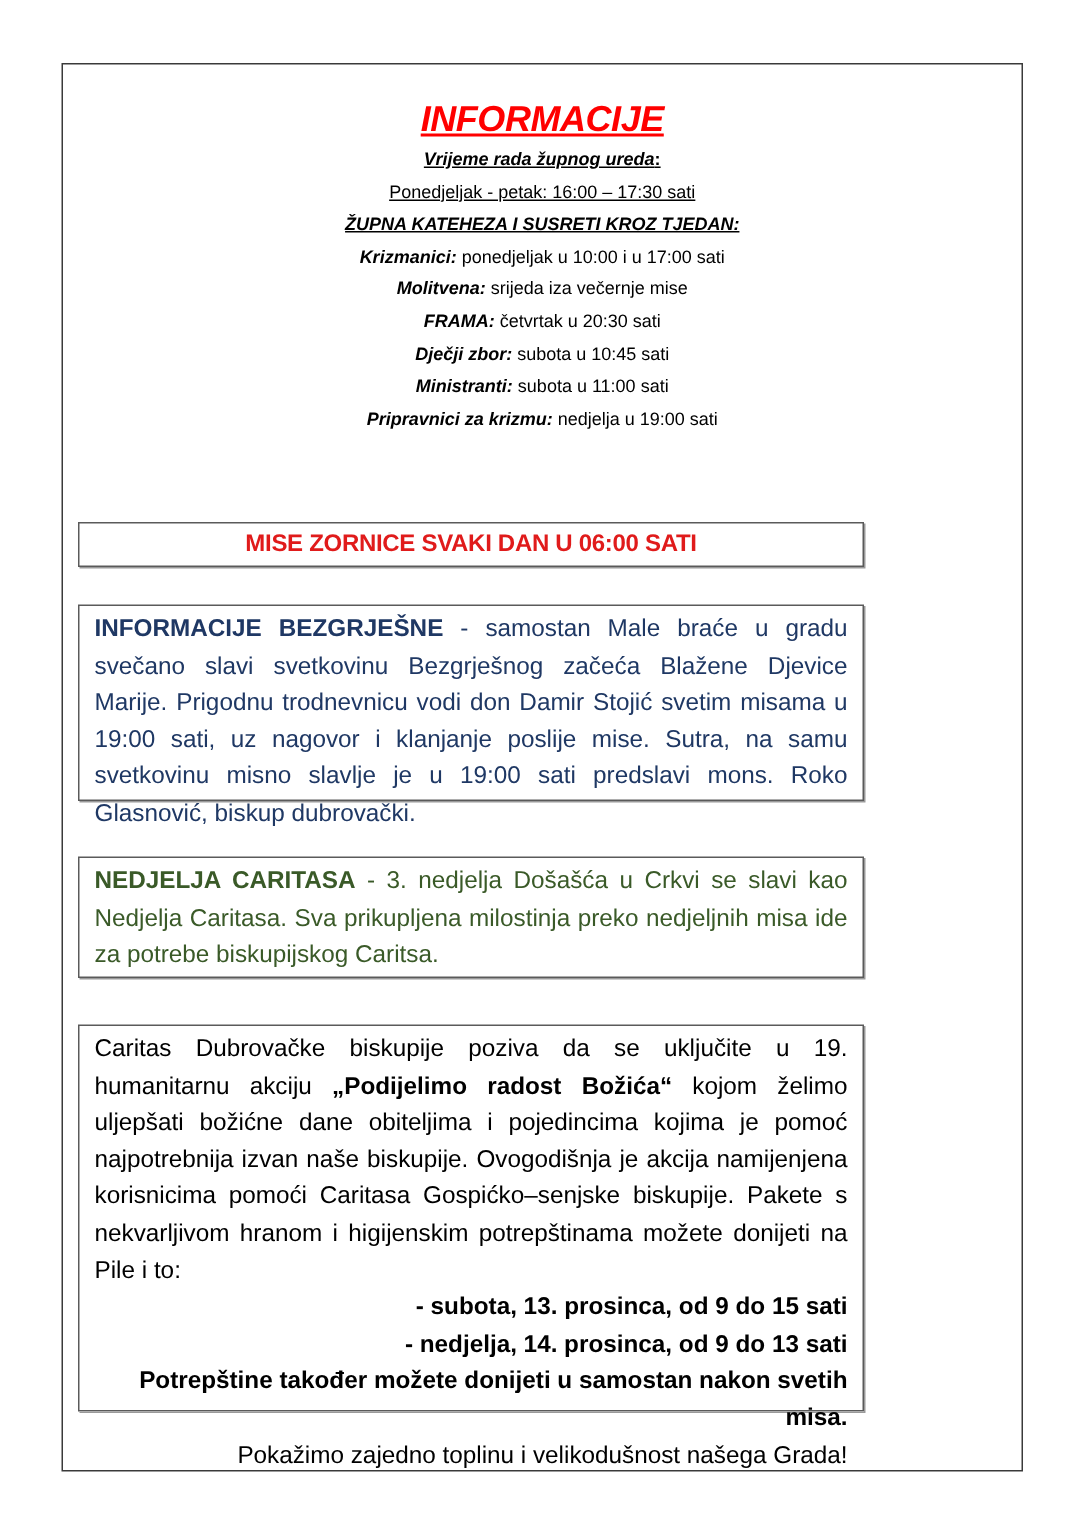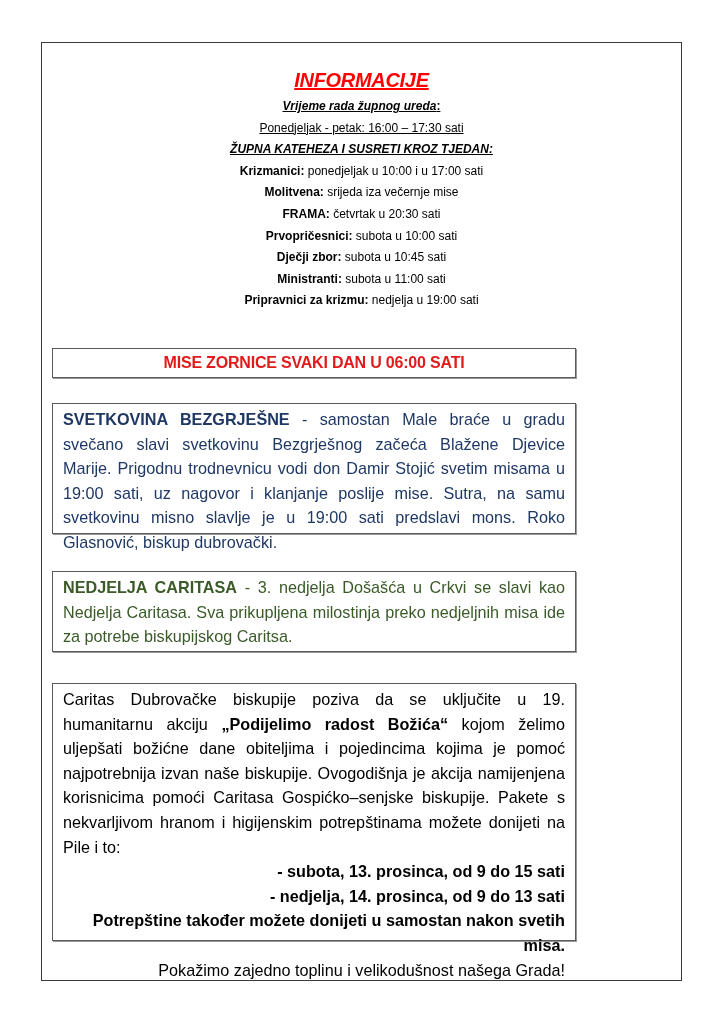--- a/index.html
+++ b/index.html
@@ -25,37 +25,37 @@
       box-sizing: border-box;
     }
     .info-header {
       position: absolute;
       left: 41px;
       width: 641px;
       top: 64px;
       text-align: center;
     }
     .info-title {
-      font-size: 20px;
+      font-size: 24px;
       font-weight: bold;
       font-style: italic;
       color: #ff0000;
       text-decoration: underline;
       line-height: 32px;
       letter-spacing: -0.3px;
       text-align: center;
     }
     .line {
       font-size: 12px;
       line-height: 21.6px;
       white-space: nowrap;
     }
     .u { text-decoration: underline; }
     .bi { font-weight: bold; font-style: italic; }
-    .schedule-item .label { font-weight: bold; }
+    .schedule-item .label { font-weight: bold; font-style: italic; }
 
     .box {
       position: absolute;
       left: 52px;
       width: 524px;
       box-sizing: border-box;
       border: 1.5px solid #5a5a5a;
       box-shadow: 1px 1px 0 #9a9a9a;
     }
     .zornice-box {
@@ -102,32 +102,31 @@
 
 <div class="info-header">
   <div class="info-title">INFORMACIJE</div>
   <div class="line"><span class="bi u">Vrijeme rada župnog ureda</span><span class="u b">:</span></div>
   <div class="line u">Ponedjeljak - petak: 16:00 – 17:30 sati</div>
   <div class="line bi u">ŽUPNA KATEHEZA I SUSRETI KROZ TJEDAN:</div>
 
   <div class="line schedule-item"><span class="label">Krizmanici:</span><span> ponedjeljak u 10:00 i u 17:00 sati</span></div>
   <div class="line schedule-item"><span class="label">Molitvena:</span><span> srijeda iza večernje mise</span></div>
   <div class="line schedule-item"><span class="label">FRAMA:</span><span> četvrtak u 20:30 sati</span></div>
-  <div class="line schedule-item"><span class="label">Prvopričesnici:</span><span> subota u 10:00 sati</span></div>
   <div class="line schedule-item"><span class="label">Dječji zbor:</span><span> subota u 10:45 sati</span></div>
   <div class="line schedule-item"><span class="label">Ministranti:</span><span> subota u 11:00 sati</span></div>
   <div class="line schedule-item"><span class="label">Pripravnici za krizmu:</span><span> nedjelja u 19:00 sati</span></div>
 </div>
 
 <div class="box zornice-box">
   <span>MISE ZORNICE SVAKI DAN U 06:00 SATI</span>
 </div>
 
 <div class="box para-box svetkovina-box">
-  <p class="last-line"><span class="lead">SVETKOVINA BEZGRJEŠNE</span><span> - samostan Male braće u gradu svečano slavi svetkovinu Bezgrješnog začeća Blažene Djevice Marije. Prigodnu trodnevnicu vodi don Damir Stojić svetim misama u 19:00 sati, uz nagovor i klanjanje poslije mise. Sutra, na samu svetkovinu misno slavlje je u 19:00 sati predslavi mons. Roko Glasnović, biskup dubrovački.</span></p>
+  <p class="last-line"><span class="lead">INFORMACIJE BEZGRJEŠNE</span><span> - samostan Male braće u gradu svečano slavi svetkovinu Bezgrješnog začeća Blažene Djevice Marije. Prigodnu trodnevnicu vodi don Damir Stojić svetim misama u 19:00 sati, uz nagovor i klanjanje poslije mise. Sutra, na samu svetkovinu misno slavlje je u 19:00 sati predslavi mons. Roko Glasnović, biskup dubrovački.</span></p>
 </div>
 
 <div class="box para-box nedjelja-box">
   <p class="last-line"><span class="lead">NEDJELJA CARITASA</span><span> - 3. nedjelja Došašća u Crkvi se slavi kao Nedjelja Caritasa. Sva prikupljena milostinja preko nedjeljnih misa ide za potrebe biskupijskog Caritsa.</span></p>
 </div>
 
 <div class="box para-box caritas-box">
   <p class="last-line"><span>Caritas Dubrovačke biskupije poziva da se uključite u 19. humanitarnu akciju </span><span class="b">„Podijelimo radost Božića“</span><span> kojom želimo uljepšati božićne dane obiteljima i pojedincima kojima je pomoć najpotrebnija izvan naše biskupije. Ovogodišnja je akcija namijenjena korisnicima pomoći Caritasa Gospićko–senjske biskupije. Pakete s nekvarljivom hranom i higijenskim potrepštinama možete donijeti na Pile i to:</span></p>
   <p class="b nojust">- subota, 13. prosinca, od 9 do 15 sati</p>
   <p class="b nojust">- nedjelja, 14. prosinca, od 9 do 13 sati</p>

